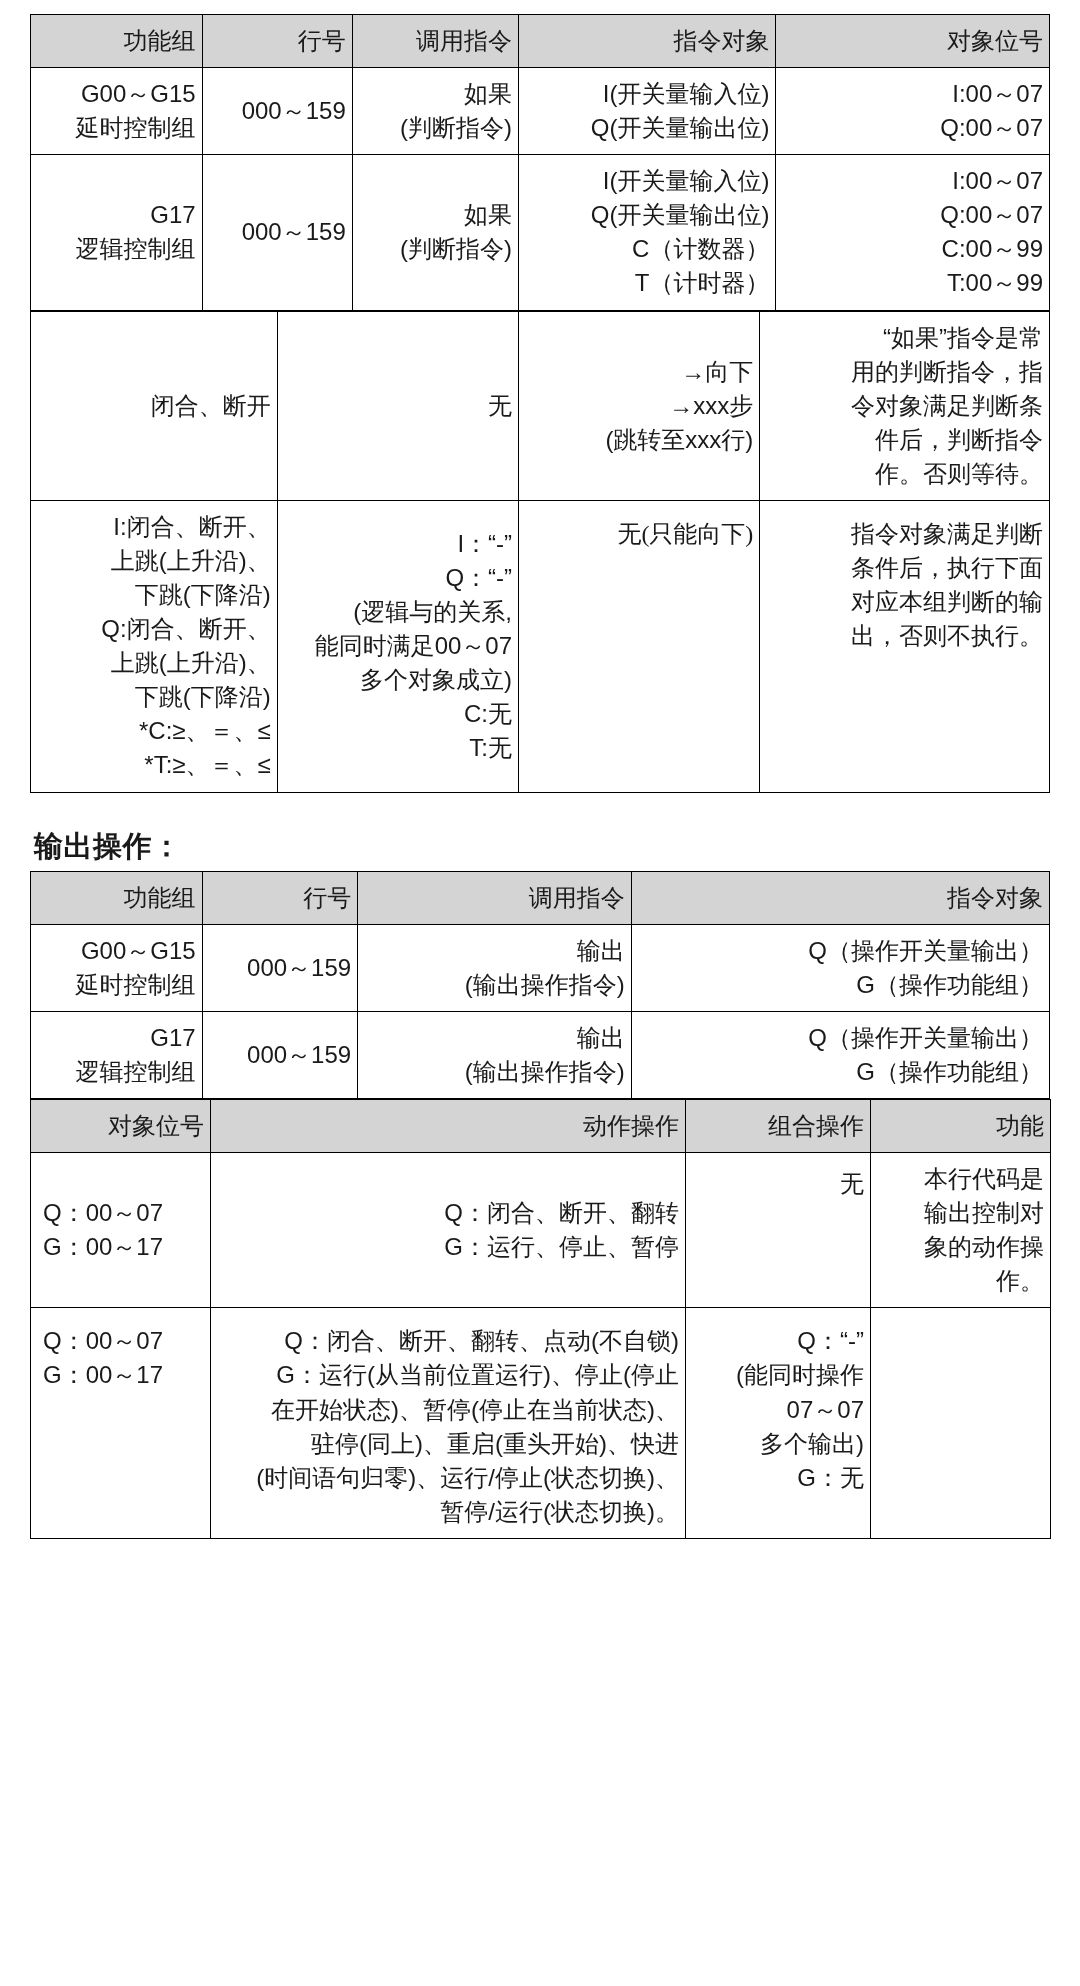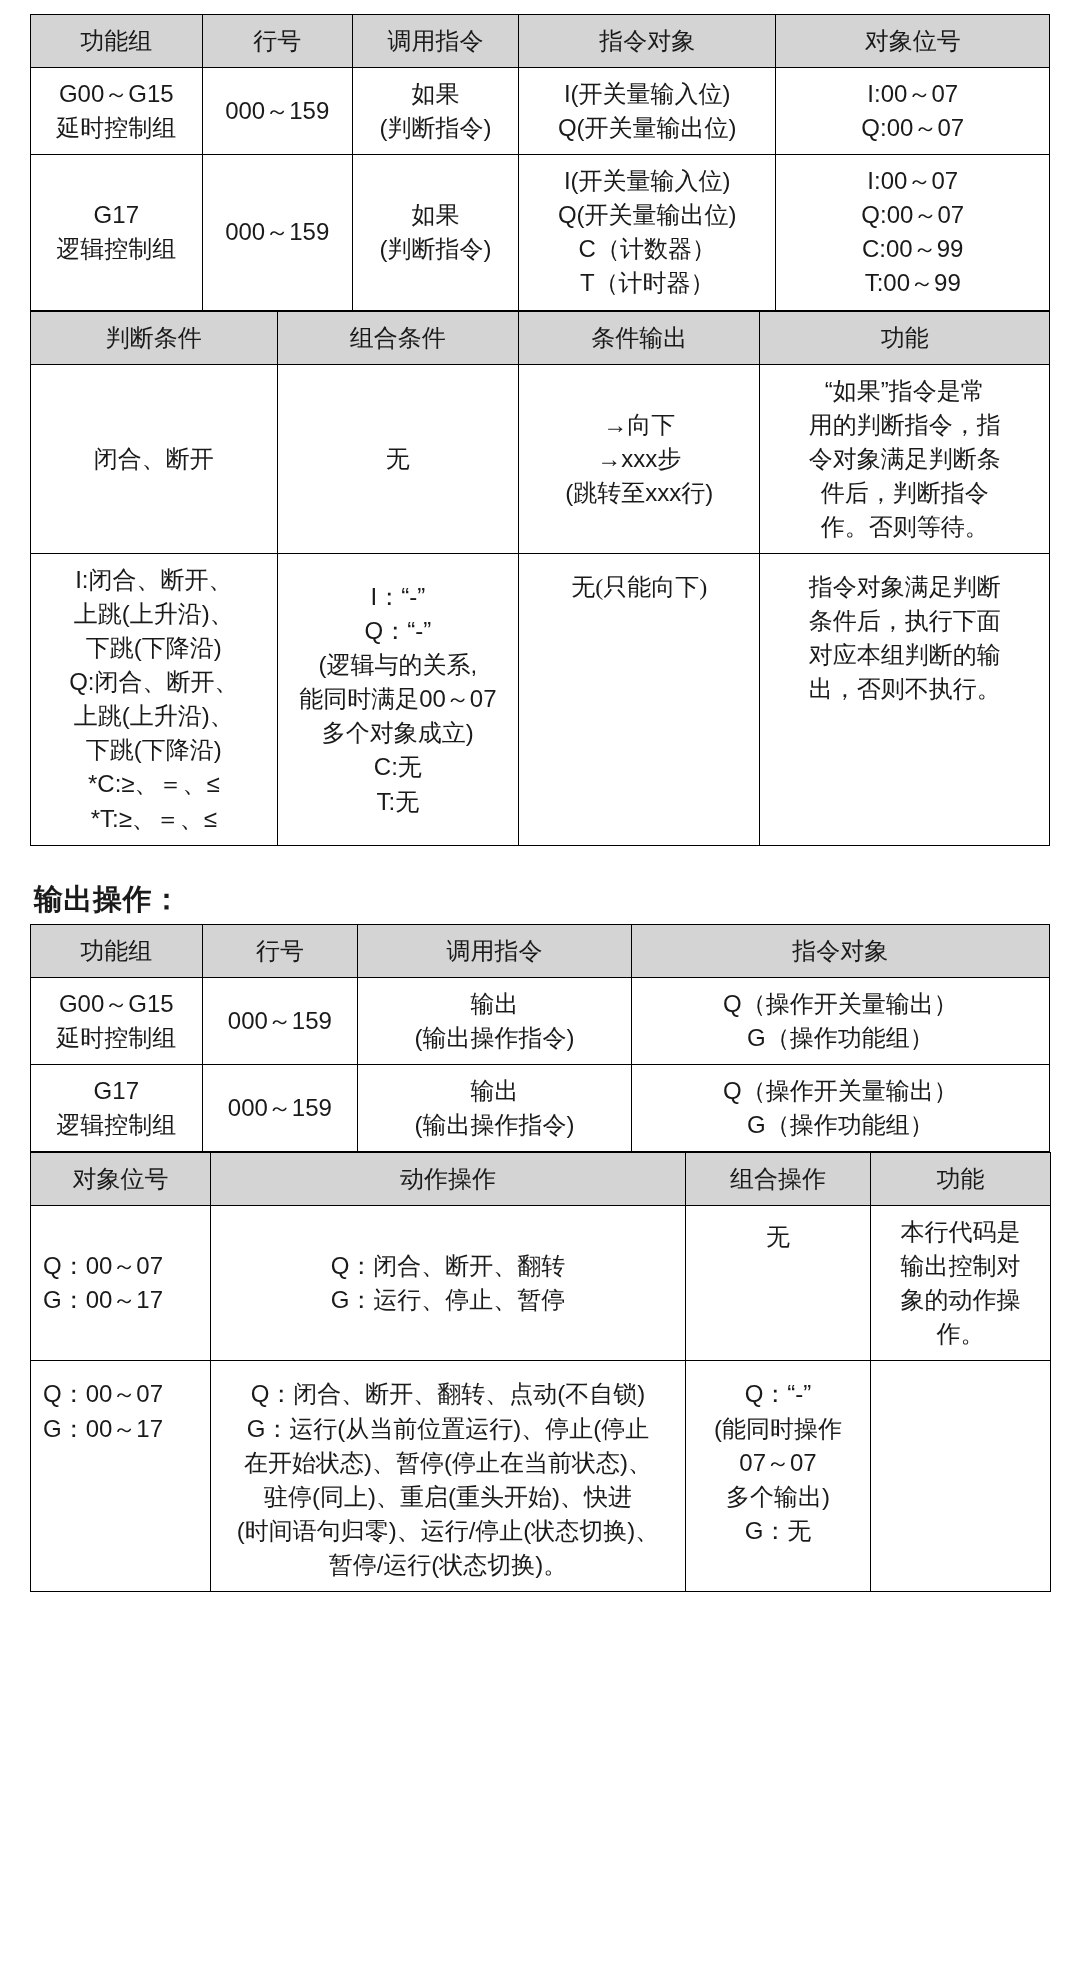--- a/index.html
+++ b/index.html
@@ -21,21 +21,21 @@
   }
   table.grid {
     border-collapse: collapse;
     width: 1020px;
     table-layout: fixed;
     background: #ffffff;
   }
   table.grid td, table.grid th {
     border: 1.5px solid #000000;
     padding: 9px 6px;
-    text-align: center;
+    text-align: right;
     vertical-align: middle;
     font-size: 24px;
     line-height: 1.42;
     font-weight: normal;
   }
   .hdr td, .hdr th {
     background: #d4d4d4;
     font-size: 25px;
   }
   .cell-lines div {
@@ -120,26 +120,20 @@
     </table>
 
   <table class="grid t2">
     <colgroup>
       <col style="width:230px">
       <col style="width:225px">
       <col style="width:225px">
       <col style="width:270px">
     </colgroup>
     <tbody>
-        <tr class="hdr">
-      <th>判断条件</th>
-      <th>组合条件</th>
-      <th>条件输出</th>
-      <th>功能</th>
-    </tr>
     <tr>
       <td class="cell-lines">
         <div>闭合、断开</div>
       </td>
       <td class="cell-lines">
         <div>无</div>
       </td>
       <td class="cell-lines">
         <div>→向下</div>
         <div>→xxx步</div>

